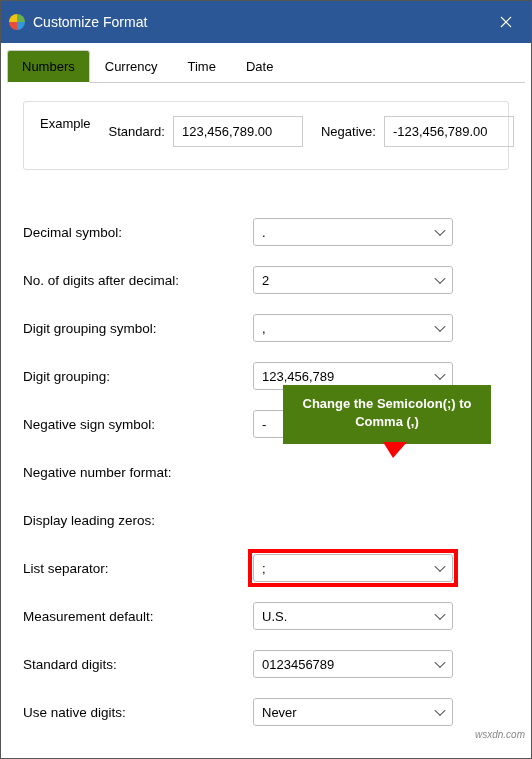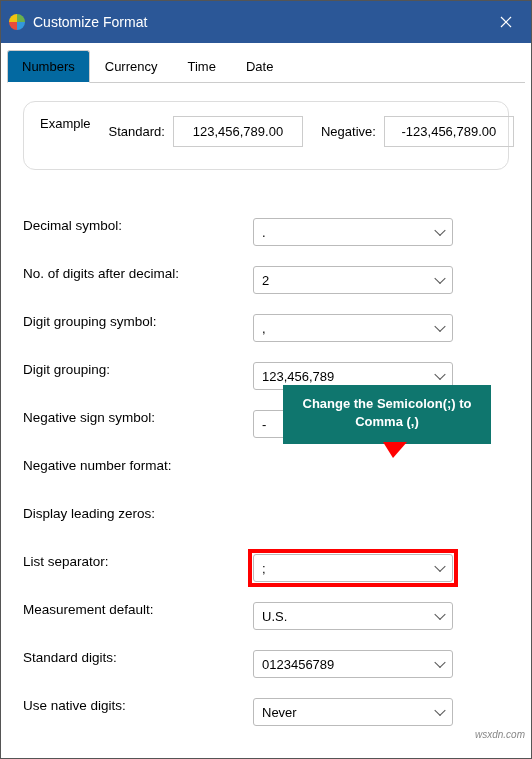--- a/index.html
+++ b/index.html
@@ -58,45 +58,45 @@
       font-size: 13px;
       cursor: pointer;
       border: 1px solid transparent;
       position: relative;
       top: 1px;
     }
     .tab.active {
       border: 1px solid #ccc;
       border-bottom: 1px solid #fff;
       border-radius: 3px 3px 0 0;
-      background: #0369a1;
+      background: #4d7c0f;
     }
     .pane {
       padding: 18px 16px 0 16px;
     }
     .example-group {
       border: 1px solid #ddd;
-      border-radius: 12px;
+      border-radius: 3px;
       padding: 14px 16px 22px 16px;
       position: relative;
       margin-bottom: 48px;
       display: flex;
       gap: 18px;
-      text-align: center;
     }
     .ex-row { display: flex; align-items: center; gap: 8px; }
     .ex-label { font-size: 13px; }
     .ex-box {
       border: 1px solid #ccc;
       padding: 7px 8px;
       min-width: 130px;
       font-size: 13px;
     }
     .form-row {
       display: flex;
+      align-items: center;
       margin-bottom: 20px;
     }
     .form-label {
       width: 230px;
       font-size: 13.5px;
     }
     .form-select {
       width: 200px;
       height: 28px;
       border: 1px solid #bbb;
@@ -145,21 +145,21 @@
       border-radius: 4px;
       font-size: 13px;
       cursor: pointer;
       padding: 0 14px;
     }
     .tooltip-box {
       position: absolute;
       top: 384px;
       left: 282px;
       width: 208px;
-      background: #0f766e;
+      background: #4d7c0f;
       color: #fff;
       font-weight: bold;
       font-size: 13px;
       text-align: center;
       padding: 10px 6px 14px 6px;
       line-height: 1.35;
     }
     .tooltip-box::after {
       content: "";
       position: absolute;

